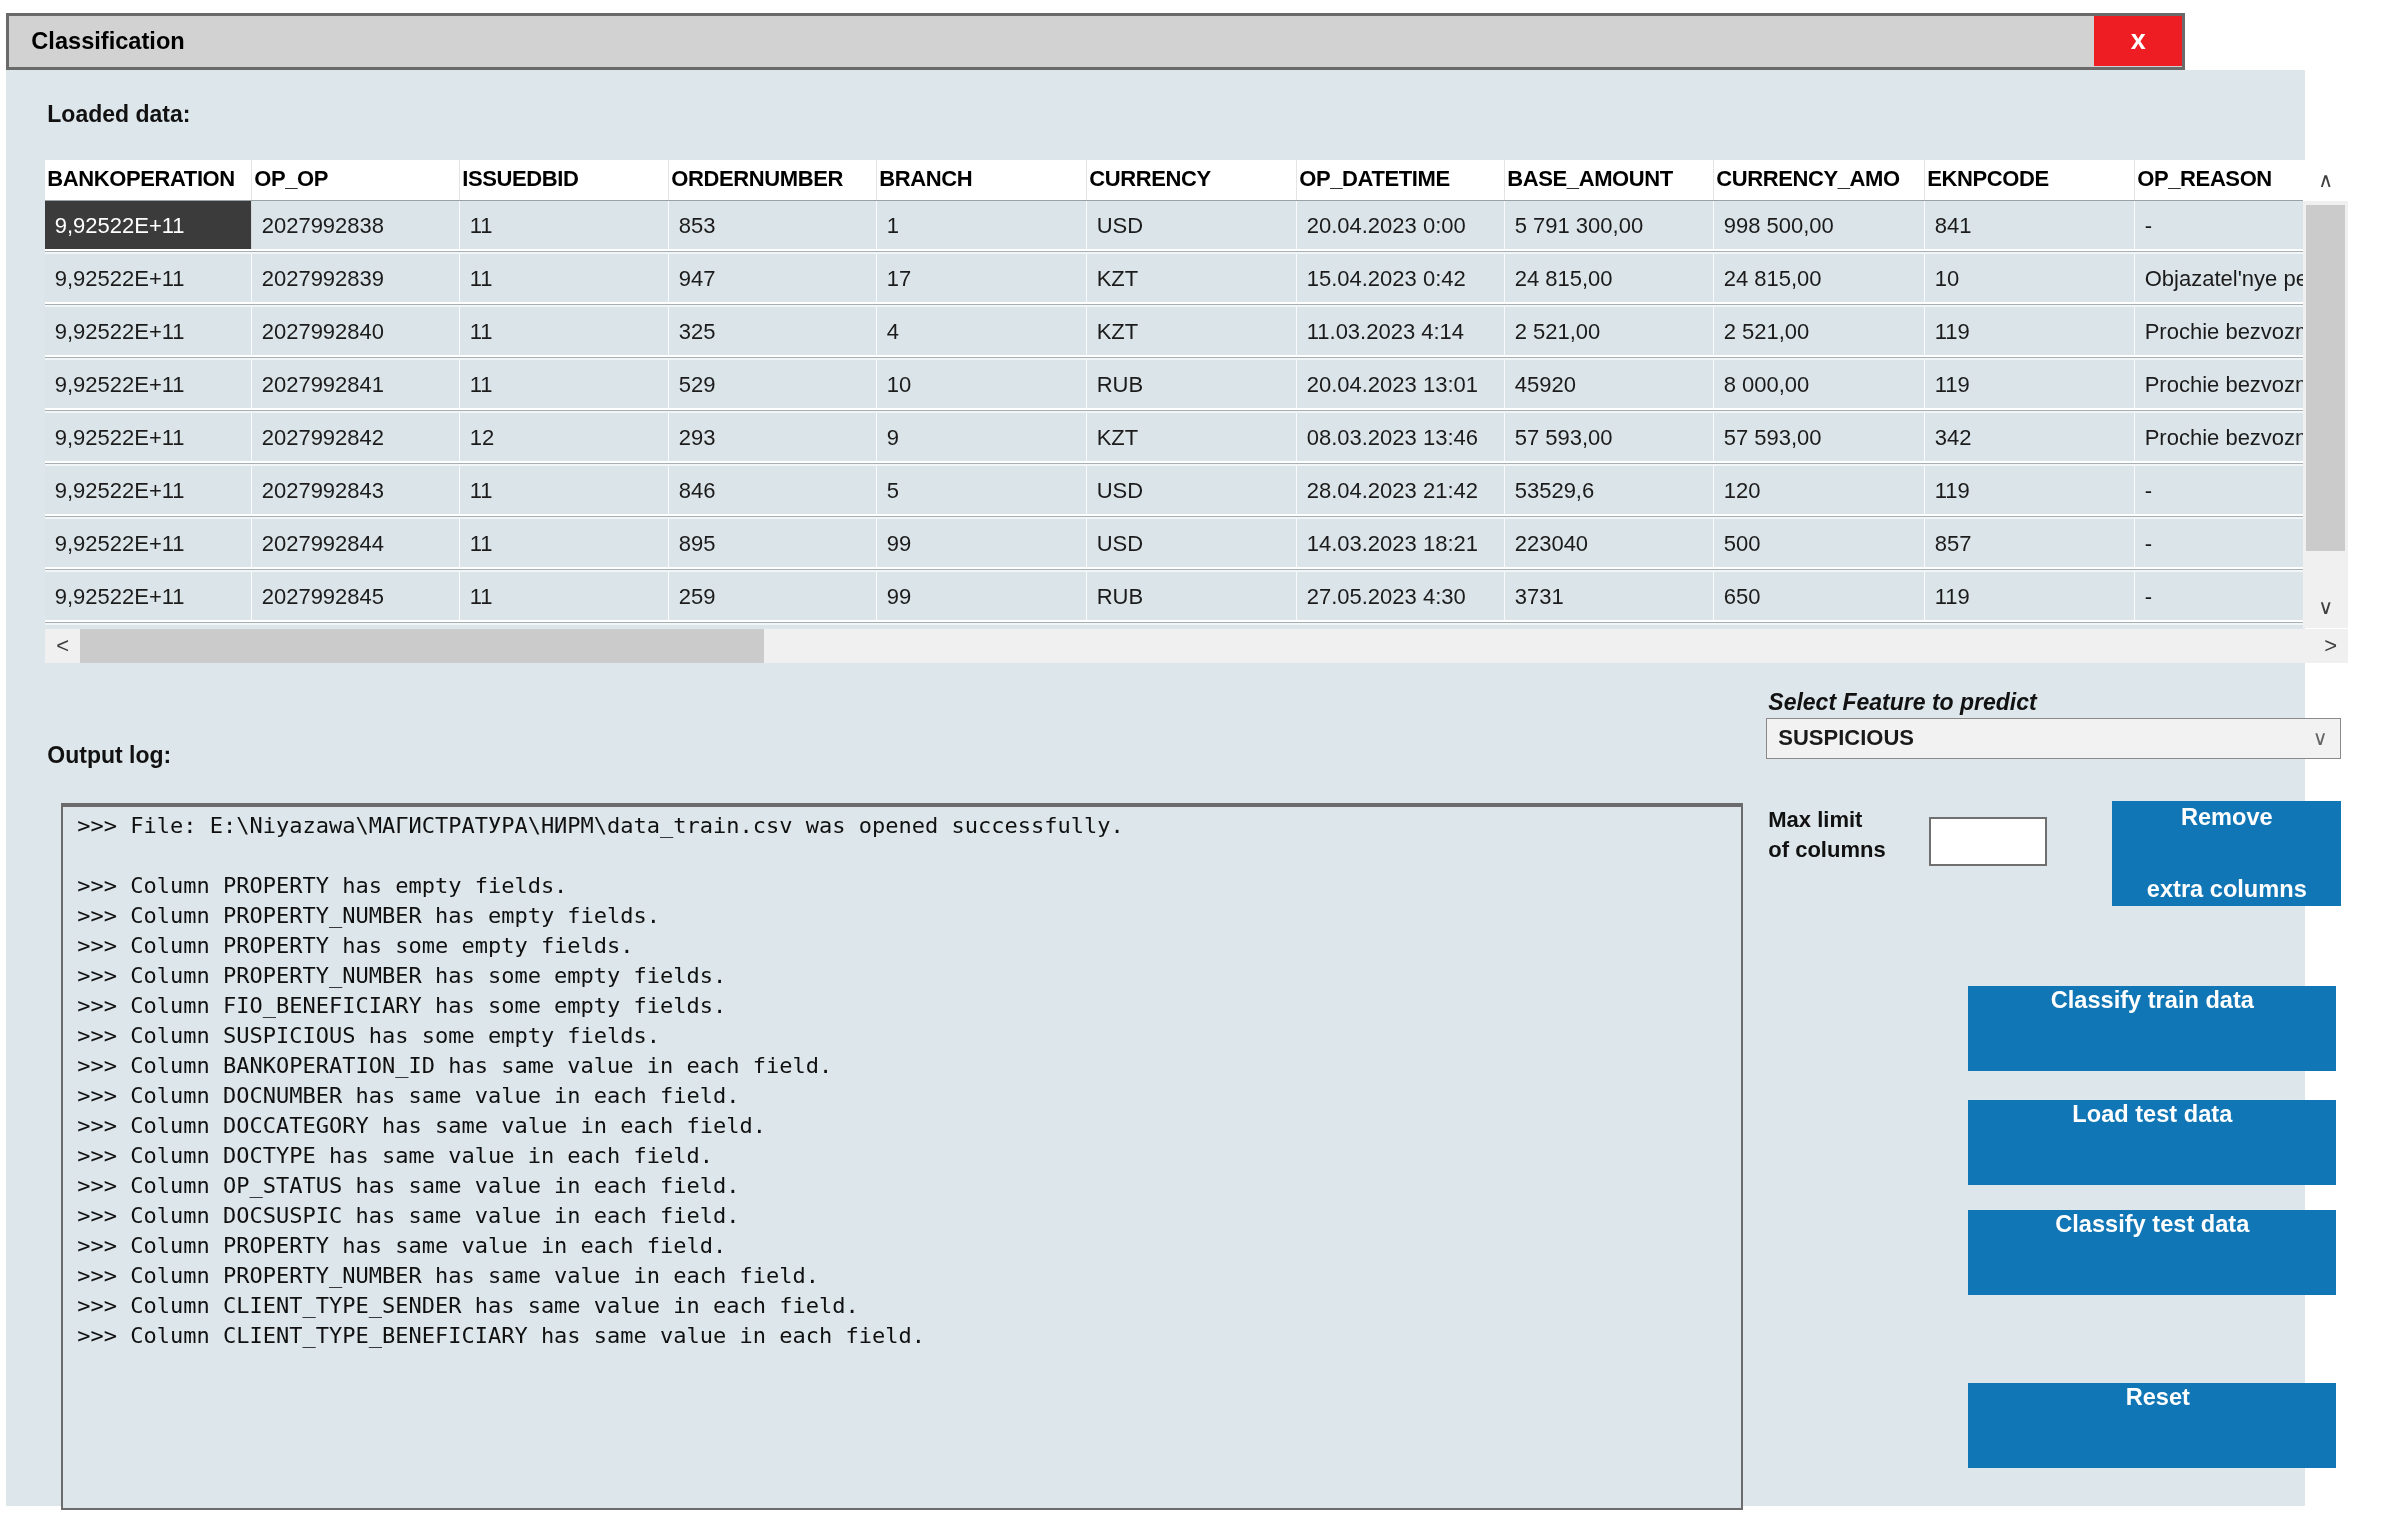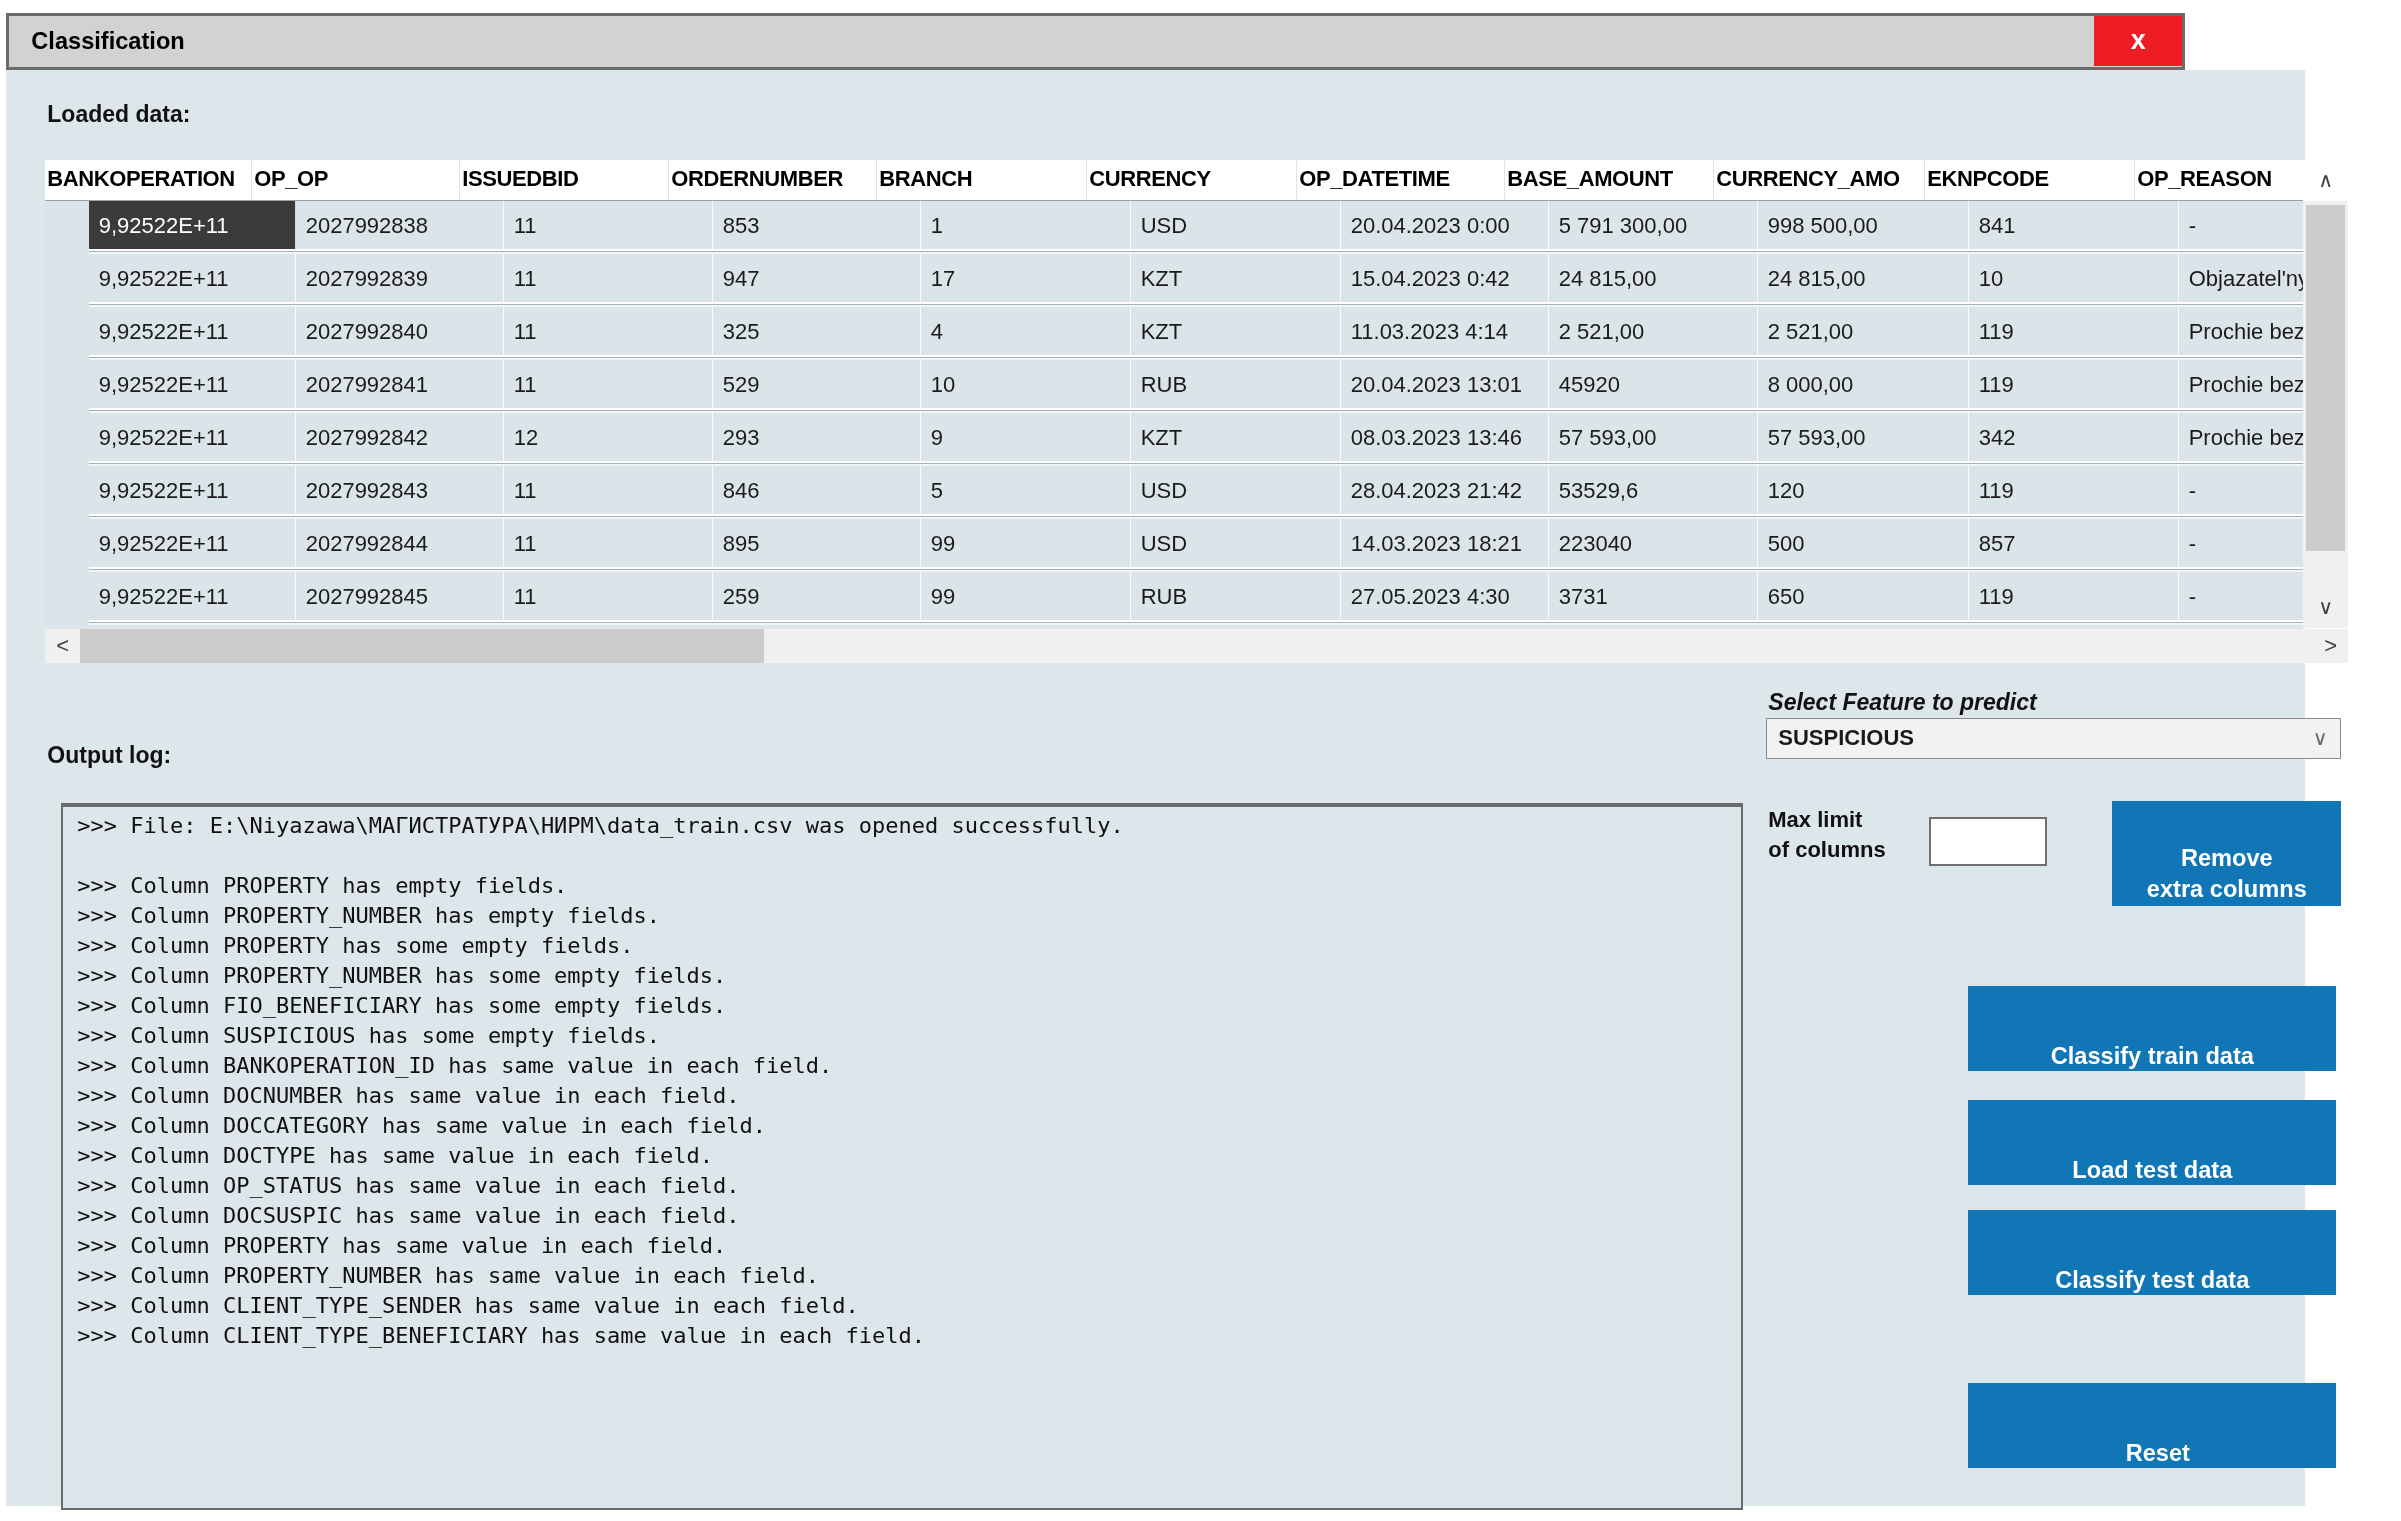--- a/index.html
+++ b/index.html
@@ -23,21 +23,21 @@
 
   
   .grid{position:absolute;left:39px;top:90px;width:2303px;height:468px;background:var(--row-bg);}
   .grid-main{position:absolute;left:0;top:0;width:2258px;height:468px;overflow:hidden;}
   .grid-header,.grid-row{display:grid;
     grid-template-columns:207px 208px 209px 208px 210px 210px 208px 209px 211px 210px 168px;}
   .grid-header{height:41px;background:#ffffff;border-bottom:1.6px solid #98a2a7;box-sizing:border-box;}
   .hcell{font-weight:bold;font-size:22px;letter-spacing:-0.4px;color:#000;line-height:38px;
          padding-left:2px;overflow:hidden;white-space:nowrap;border-right:1.6px solid #e4e4e4;box-sizing:border-box;}
   .hcell:last-child{border-right:none;}
-  .grid-row{position:relative;height:53px;background:var(--row-bg);margin-left:44px;}
+  .grid-row{position:relative;height:53px;background:var(--row-bg);}
   .grid-row::after{content:'';position:absolute;left:0;right:0;bottom:0;height:4.7px;z-index:2;
     background:linear-gradient(to bottom,#ffffff 0 1.6px,#a7b1b5 1.6px 3.1px,#f2f5f6 3.1px 4.7px);}
   .cell{font-size:22px;color:#1b1b1b;line-height:49px;padding-left:9.4px;overflow:hidden;
         white-space:nowrap;border-right:1.6px solid rgba(255,255,255,0.8);box-sizing:border-box;}
   .cell:last-child{border-right:none;}
   .cell.sel{background:var(--selected-cell);color:#ffffff;}
 
   
   .vscroll{position:absolute;left:2258px;top:0;width:45px;height:468px;background:var(--track);}
   .vs-up{position:absolute;left:0;top:0;width:45px;height:41px;background:#ffffff;
@@ -69,21 +69,21 @@
          border:1.6px solid #8a8a8a;box-sizing:border-box;}
   .combo-value{position:absolute;left:11px;top:0;line-height:38px;font-size:22px;font-weight:bold;color:#1a1a1a;}
   .combo-chevron{position:absolute;right:12.6px;top:0;line-height:38px;font-size:20.4px;color:#666;}
 
   .maxlimit{position:absolute;left:1762px;top:735px;font-size:22px;line-height:30px;}
   .maxlimit-input{position:absolute;left:1923px;top:747px;width:118px;height:49px;box-sizing:border-box;
                   border:2.4px solid #707070;background:#ffffff;font-size:22px;padding:0 6.3px;
                   font-family:"Liberation Sans",sans-serif;}
   .btn{background:var(--accent-blue);color:#ffffff;border:none;font-family:"Liberation Sans",sans-serif;
        font-weight:bold;font-size:23.6px;cursor:pointer;display:flex;flex-direction:column;
-       align-items:center;justify-content:flex-end;}
+       align-items:center;justify-content:space-between;}
   .remove-btn{position:absolute;left:2106px;top:731px;width:229px;height:105px;line-height:31px;}
   .act{position:absolute;left:1962px;width:368px;height:85px;}
   .act-0{top:916px;} .act-1{top:1030px;} .act-2{top:1140px;} .act-3{top:1313px;padding-left:17px;}
 </style>
 </head>
 <body>
 
 <div class="window">
   <div class="titlebar">
     <span class="title">Classification</span>

